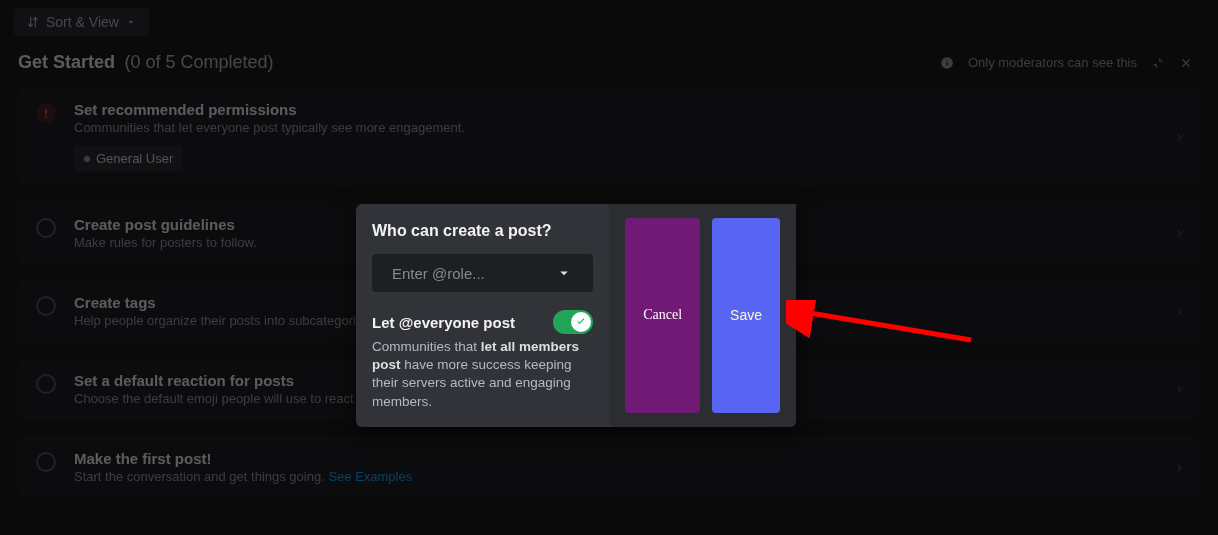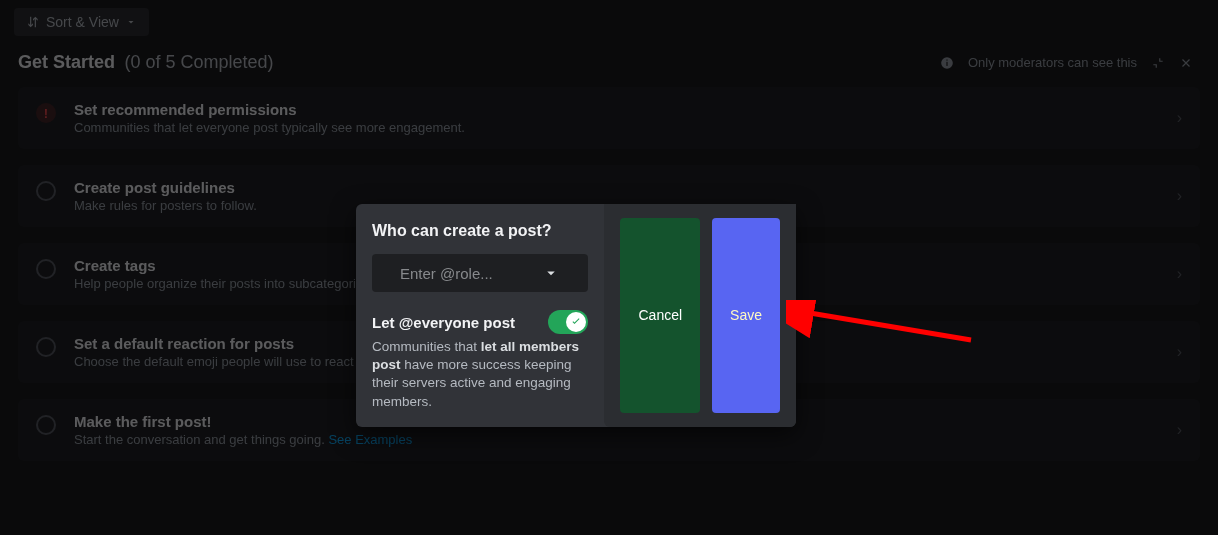--- a/index.html
+++ b/index.html
@@ -128,21 +128,21 @@
   .modal-body { padding: 18px 16px 16px 16px; }
   .modal-title {
     font-size: 16px;
     font-weight: 700;
     color: #f2f3f5;
     margin-bottom: 14px;
   }
   .role-select {
     background: #1e1f22;
     border-radius: 4px;
-    padding: 10px 28px;
+    padding: 10px 20px;
     display: flex;
     align-items: center;
     justify-content: space-between;
     color: #87898c;
     font-size: 15px;
   }
   .toggle-row {
     display: flex;
     align-items: center;
     justify-content: space-between;
@@ -184,21 +184,21 @@
     border-bottom-right-radius: 6px;
   }
   .btn {
     padding: 8px 18px;
     border-radius: 4px;
     font-size: 14px;
     font-weight: 500;
     border: none;
     cursor: pointer;
   }
-  .btn-cancel { background: #14532d; color: #fff; }
+  .btn-cancel { background: #701a75; color: #fff; font-family: Liberation Serif, serif; }
   .btn-save { background: #5865f2; color: #fef9c3; }
 
   
   .arrow {
     position: absolute;
     left: 786px;
     top: 300px;
     pointer-events: none;
   }
 </style>
@@ -238,20 +238,24 @@
         </svg>
     </div>
   </div>
 
   <div class="checklist">
     <div class="cl-item">
       <div class="cl-bullet warn"></div>
       <div class="cl-body">
         <div class="cl-title">Set recommended permissions</div>
         <div class="cl-sub">Communities that let everyone post typically see more engagement.</div>
+        <div class="chip">
+          <span class="chip-dot"></span>
+          <span>General User</span>
+        </div>
       </div>
       <div class="cl-chevron">›</div>
     </div>
 
     <div class="cl-item">
       <div class="cl-bullet"></div>
       <div class="cl-body">
         <div class="cl-title">Create post guidelines</div>
         <div class="cl-sub">Make rules for posters to follow.</div>
       </div>

